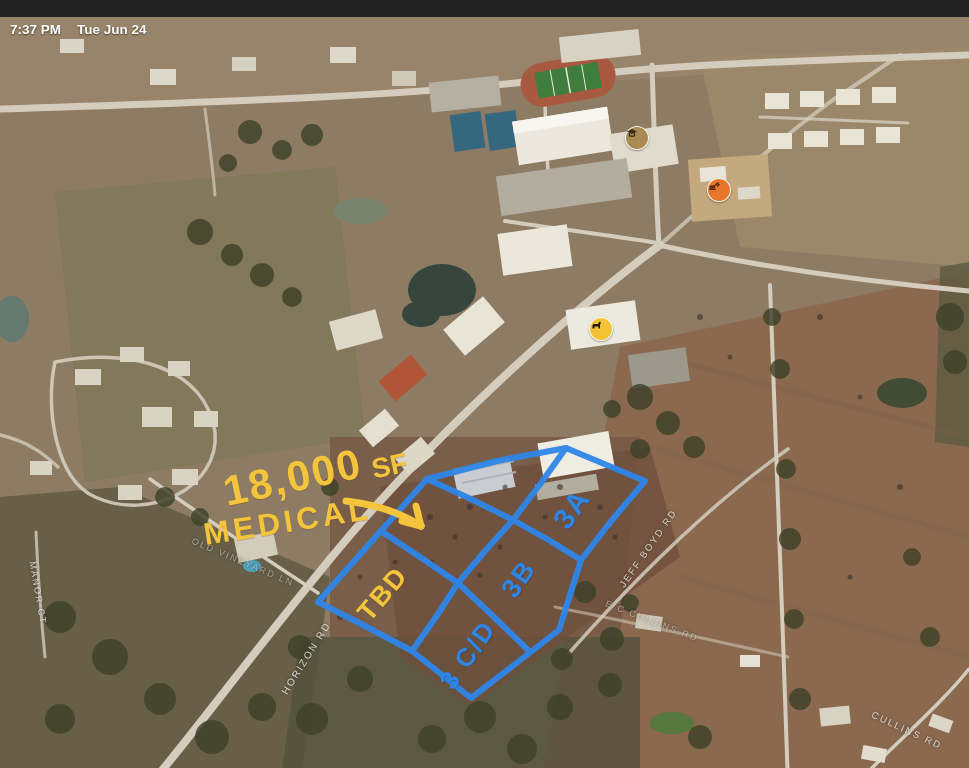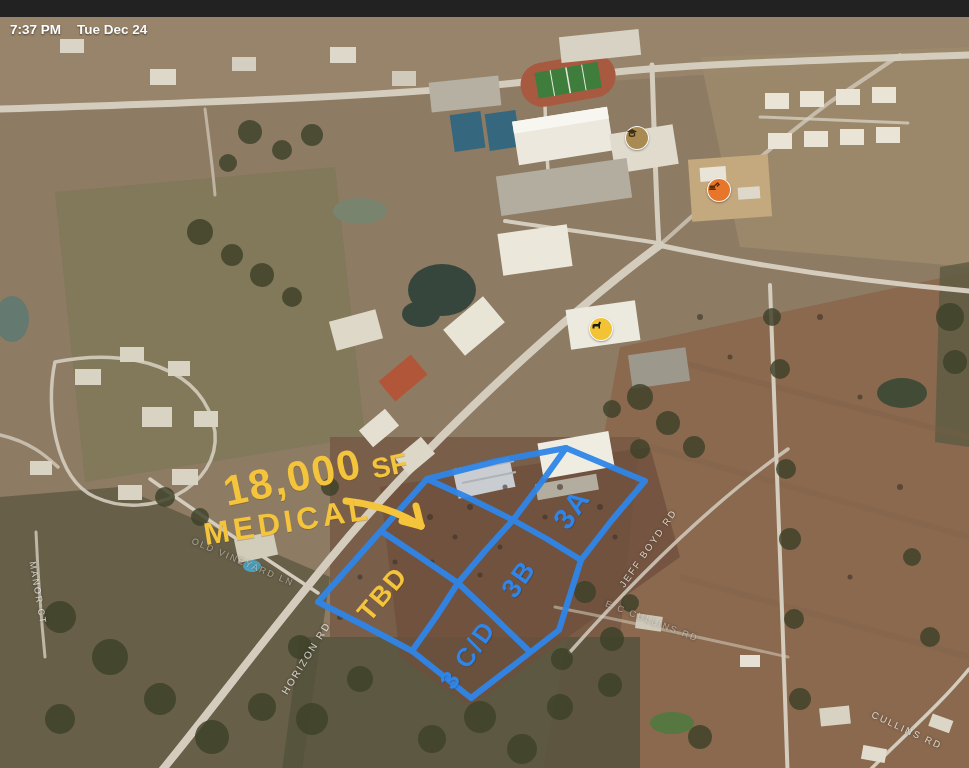--- a/index.html
+++ b/index.html
@@ -256,21 +256,21 @@
     </g>
     <g fill="none" stroke="#f3c43c" stroke-width="7" stroke-linecap="round" stroke-linejoin="round">
       <path d="M346,484 Q390,489 421,509"></path>
       <path d="M421,509 L402,504"></path>
       <path d="M421,509 L416,489"></path>
     </g>
   </svg>
 
   <div class="statusbar">
     <span>7:37 PM</span>
-    <span class="date">Tue Dec 24</span>
+    <span class="date">Tue Jun 24</span>
   </div>
 
   <div class="roadlabel faint" style="left:243px;top:545px;transform:translate(-50%,-50%) rotate(23deg);font-size:9px">OLD VINEYARD LN</div>
   <div class="roadlabel" style="left:306px;top:641px;transform:translate(-50%,-50%) rotate(-58deg);font-size:10px">HORIZON RD</div>
   <div class="roadlabel" style="left:38px;top:576px;transform:translate(-50%,-50%) rotate(80deg);font-size:9px">MANOR CT</div>
   <div class="roadlabel" style="left:648px;top:531px;transform:translate(-50%,-50%) rotate(-55deg);font-size:9.5px">JEFF BOYD RD</div>
   <div class="roadlabel faint" style="left:652px;top:604px;transform:translate(-50%,-50%) rotate(21deg);font-size:9px">E C CULLINS RD</div>
   <div class="roadlabel" style="left:907px;top:713px;transform:translate(-50%,-50%) rotate(25deg);font-size:9.5px">CULLINS RD</div>
 
   <div class="poi" style="left:625px;top:109px;background:#a98a52">

